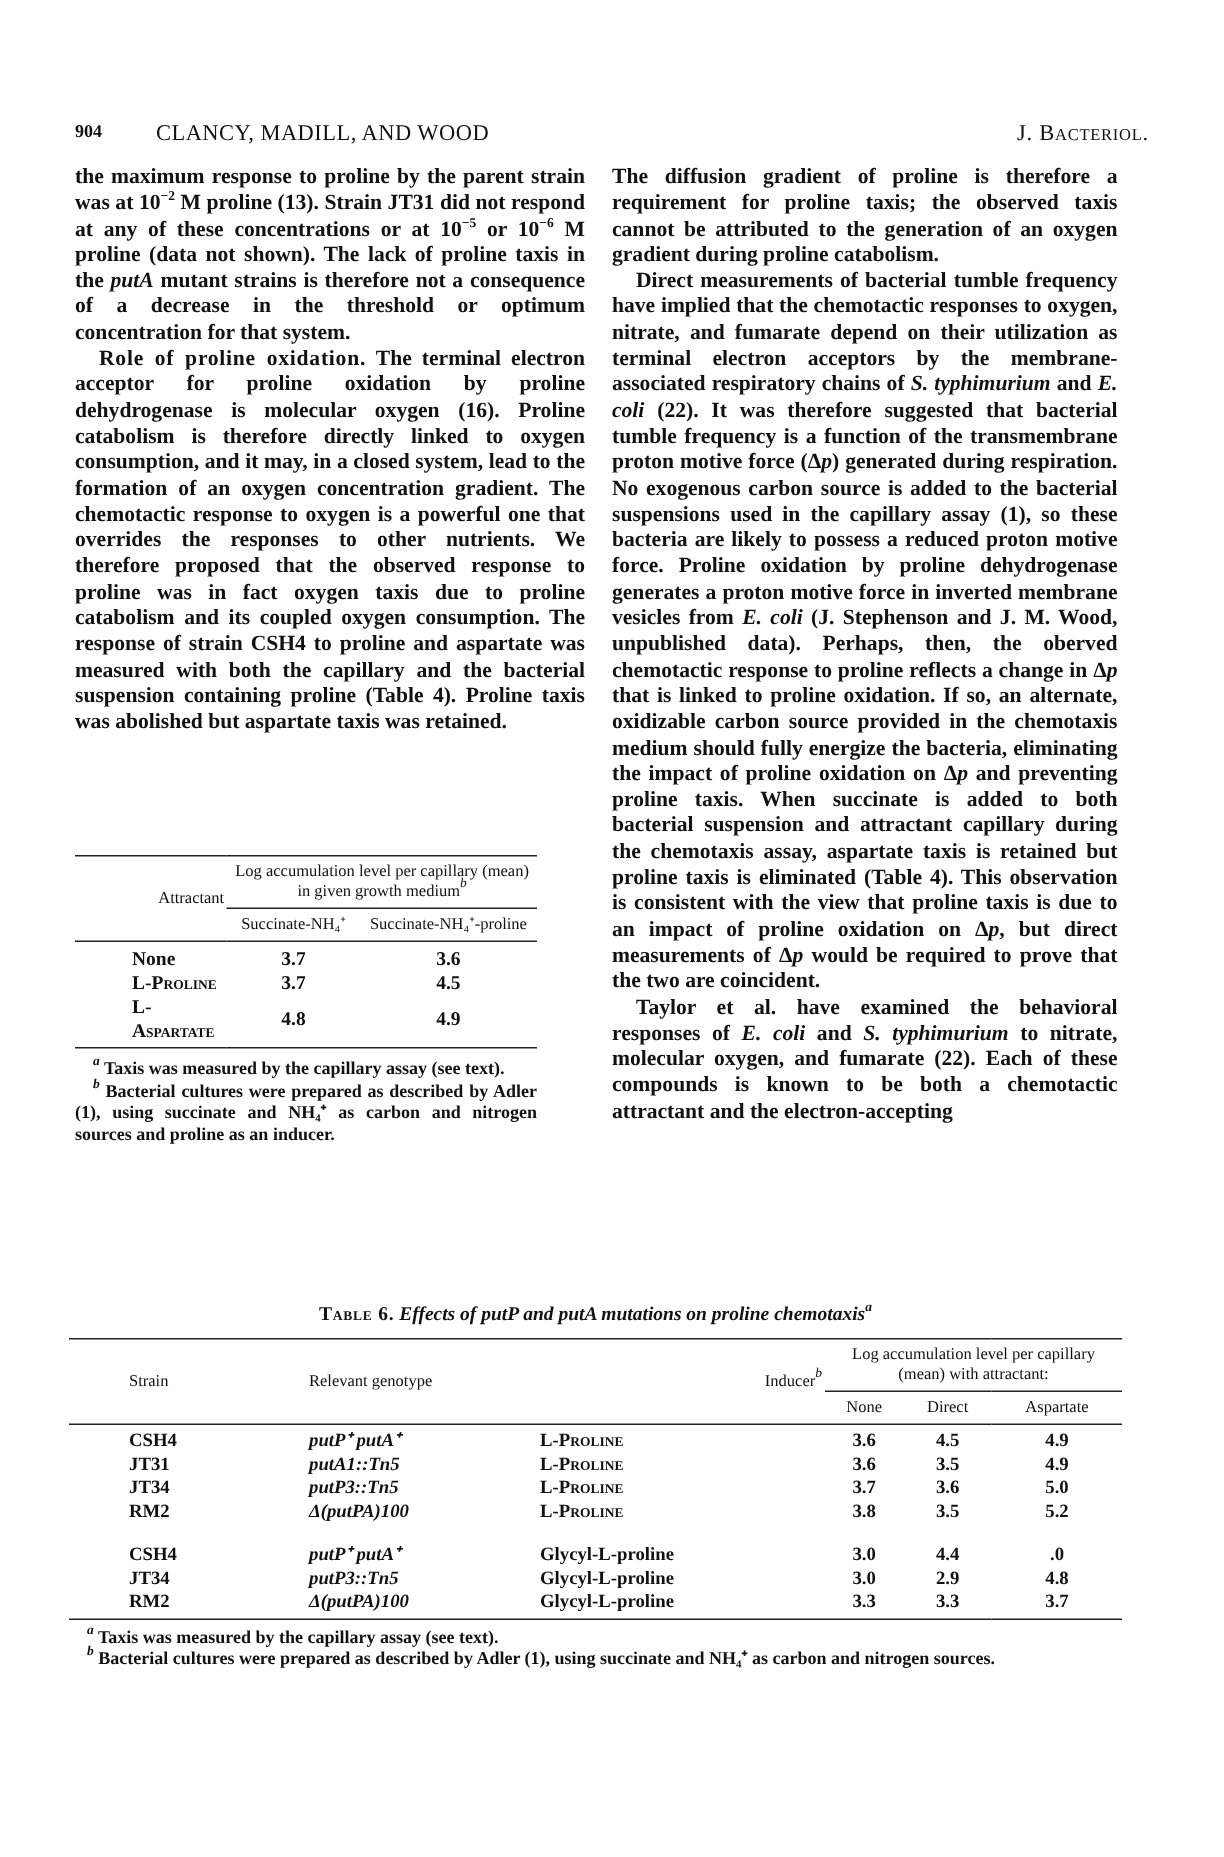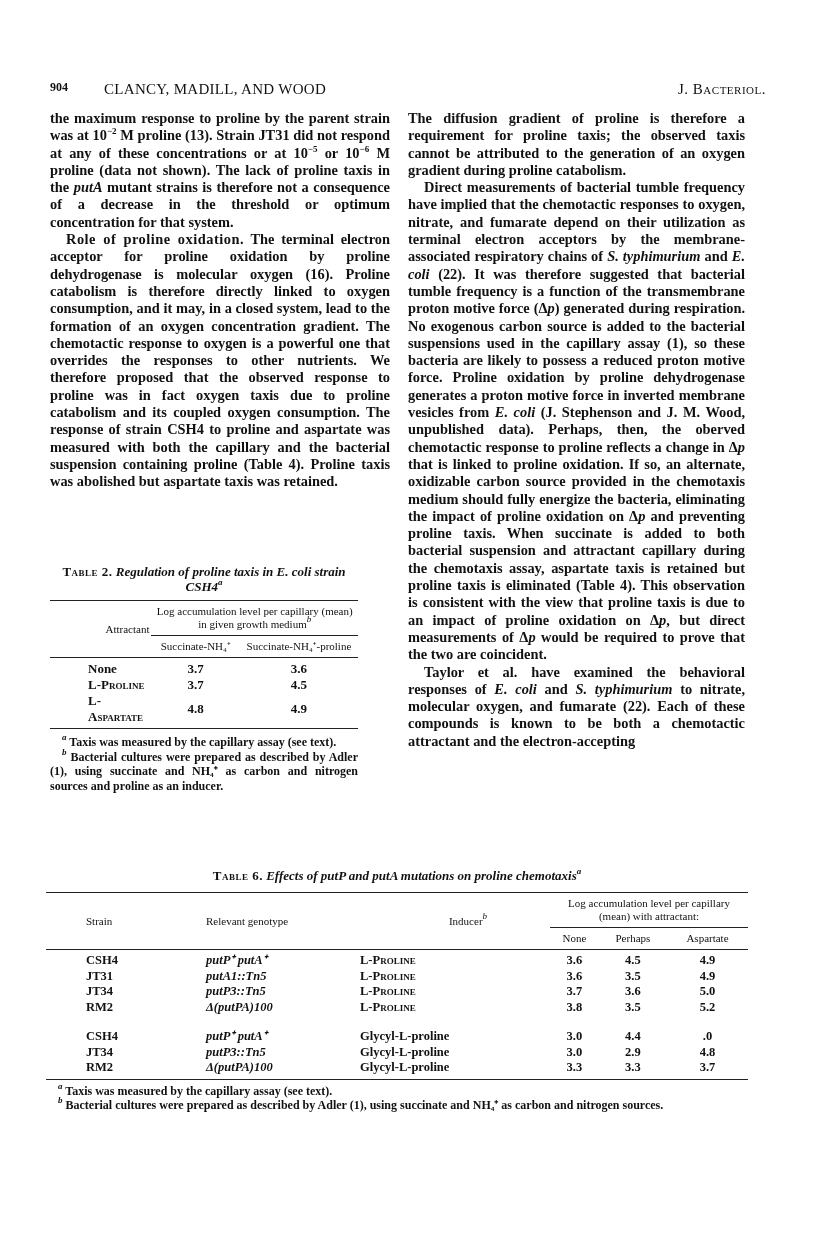--- a/index.html
+++ b/index.html
@@ -73,24 +73,20 @@
     <span class="authors">CLANCY, MADILL, AND WOOD</span>
     <span class="journal">J. Bacteriol.</span>
   </div>
 
   <div class="col col-left">
     <p class="noindent"><span>the maximum response to proline by the parent strain was at 10</span><sup>−2</sup><span> M proline (13). Strain JT31 did not respond at any of these concentrations or at 10</span><sup>−5</sup><span> or 10</span><sup>−6</sup><span> M proline (data not shown). The lack of proline taxis in the </span><i>putA</i><span> mutant strains is therefore not a consequence of a decrease in the threshold or optimum concentration for that system.</span></p>
     <p><span class="run-in">Role of proline oxidation.</span><span> The terminal electron acceptor for proline oxidation by proline dehydrogenase is molecular oxygen (16). Proline catabolism is therefore directly linked to oxygen consumption, and it may, in a closed system, lead to the formation of an oxygen concentration gradient. The chemotactic response to oxygen is a powerful one that overrides the responses to other nutrients. We therefore proposed that the observed response to proline was in fact oxygen taxis due to proline catabolism and its coupled oxygen consumption. The response of strain CSH4 to proline and aspartate was measured with both the capillary and the bacterial suspension containing proline (Table 4). Proline taxis was abolished but aspartate taxis was retained.</span></p>
   </div>
 
   <div class="t2">
-    <div class="caption">
-      <span class="lbl">Table 2.</span>
-      <span class="ttl">Regulation of proline taxis in E. coli strain CSH4</span><sup class="it">a</sup>
-    </div>
     <table>
       <thead>
         <tr class="rule-top">
           <th rowspan="2" style="vertical-align:middle; border-bottom:1.5px solid #222; padding-left:30px; text-align:right;"><span>Attractant</span></th>
           <th colspan="2" class="group"><span>Log accumulation level per capillary (mean) in given growth medium</span><sup class="it">b</sup></th>
         </tr>
         <tr class="hdr2">
           <th>Succinate-NH₄⁺</th>
           <th>Succinate-NH₄⁺-proline</th>
         </tr>
@@ -128,26 +124,26 @@
   <div class="t3">
     <div class="caption">
       <span class="lbl">Table 6.</span>
       <span class="ttl">Effects of putP and putA mutations on proline chemotaxis</span><sup class="it">a</sup>
     </div>
     <table>
       <thead>
         <tr class="rule-top">
           <th rowspan="2" style="vertical-align:middle; border-bottom:1.5px solid #222; width:110px; text-align:left; padding-left:40px;">Strain</th>
           <th rowspan="2" style="vertical-align:middle; border-bottom:1.5px solid #222; width:150px; text-align:left; padding-left:8px;">Relevant genotype</th>
-          <th rowspan="2" style="vertical-align:middle; border-bottom:1.5px solid #222; width:160px; text-align:center; padding-left:30px;"><span>Inducer</span><sup class="it">b</sup></th>
+          <th rowspan="2" style="vertical-align:middle; border-bottom:1.5px solid #222; width:160px; text-align:right; padding-left:30px;"><span>Inducer</span><sup class="it">b</sup></th>
           <th colspan="3" class="group">Log accumulation level per capillary (mean) with attractant:</th>
         </tr>
         <tr class="hdr2">
           <th>None</th>
-          <th>Perhaps</th>
+          <th>Direct</th>
           <th>Aspartate</th>
         </tr>
       </thead>
       <tbody>
         <tr class="first">
           <td class="strain">CSH4</td>
           <td class="geno">putP⁺ putA⁺</td>
           <td class="sc">L-Proline</td>
           <td class="num">3.6</td>
           <td class="num">4.5</td>

